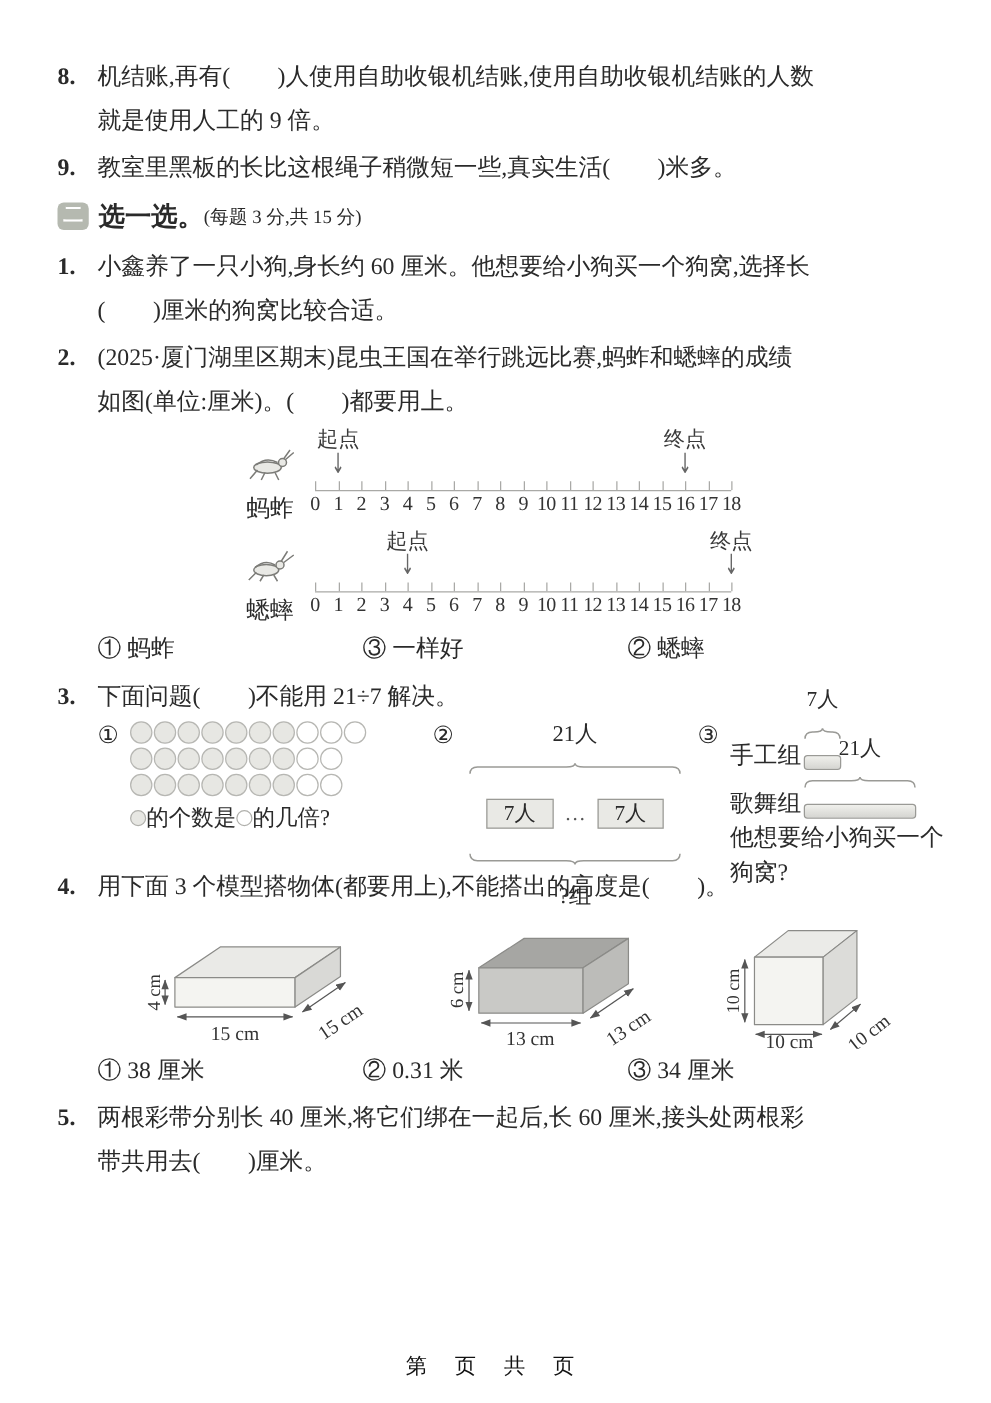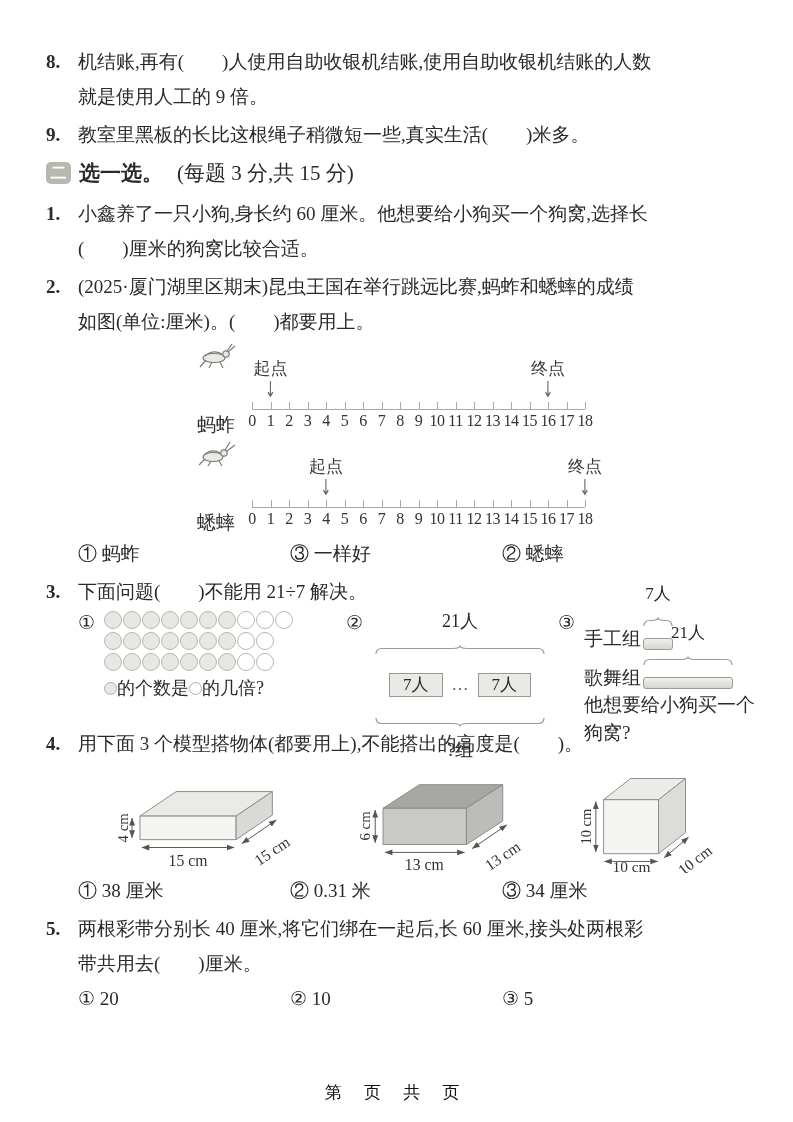--- a/index.html
+++ b/index.html
@@ -15,31 +15,31 @@
       font-size:15px;line-height:19px;padding:0 9px;border-radius:10px 14px 14px 10px;
       vertical-align:2px;letter-spacing:1px;}
   .badge-dash{display:inline-block;color:#bcbcb6;font-size:15px;line-height:17px;
       border:1px dashed #d2d2cc;padding:0 6px;margin:0 6px 0 2px;border-radius:3px;
       vertical-align:2px;font-style:italic;letter-spacing:1px;}
   
   .section{display:flex;align-items:center;margin:4px 0 6px 0;height:34px;}
   .sec-badge{width:25px;height:22px;background:#b5b9b0;border-radius:5px;color:#fff;
       font-weight:bold;font-size:16px;line-height:22px;text-align:center;margin-right:8px;}
   .sec-title{font-weight:bold;font-size:21px;}
-  .sec-note{font-size:21px;margin-left:14px;}
+  .sec-note{font-size:15px;margin-left:0;}
   
   .opts{display:flex;line-height:35px;font-size:19px;}
   .opt{width:212px;flex:0 0 212px;}
   .opt:last-child{width:auto;flex:1;}
   
   .nl-block{margin:4px 0 2px 0;}
   .nl-row{display:flex;align-items:flex-end;margin-left:108px;}
   .nl-row + .nl-row{margin-top:5px;}
   .nl-left{width:60px;flex:0 0 60px;text-align:center;margin-right:6px;}
-  .nl-name{font-size:19px;line-height:22px;margin-top:34px;}
+  .nl-name{font-size:19px;line-height:22px;}
   .nl-plot{position:relative;width:340px;height:76px;}
   .nl-line{position:absolute;left:0;top:49px;width:333px;border-top:1.4px solid #a9a9a6;}
   .nl-tick{position:absolute;top:42px;width:1px;height:7px;background:#a9a9a6;}
   .nl-num{position:absolute;top:51px;transform:translateX(-50%);font-size:16px;color:#333;
       letter-spacing:-0.5px;line-height:20px;}
   .nl-marker{position:absolute;top:-1px;transform:translateX(-50%);text-align:center;color:#3a3a3a;}
   .nl-mlabel{display:block;font-size:17px;line-height:19px;white-space:nowrap;}
   .nl-arrow{display:block;font-size:13px;line-height:13px;color:#666;transform:scaleY(1.7);
       transform-origin:top center;font-family:"DejaVu Sans",sans-serif;}
   
@@ -402,24 +402,19 @@
           <span class="opt">③ 34 厘米</span>
         </div>
       </div>
     </div>
 
     <div class="q">
       <span class="qnum">5.</span>
       <div class="qbody">
         <p>两根彩带分别长 40 厘米,将它们绑在一起后,长 60 厘米,接头处两根彩</p>
         <p>带共用去(　　)厘米。</p>
-        <div class="opts">
-          <span class="opt">① 20</span>
-          <span class="opt">② 10</span>
-          <span class="opt">③ 5</span>
-        </div>
       </div>
     </div>
 
   </div>
 
   <div class="footer">第 页 共 页</div>
 </div>
 
 </body></html>

